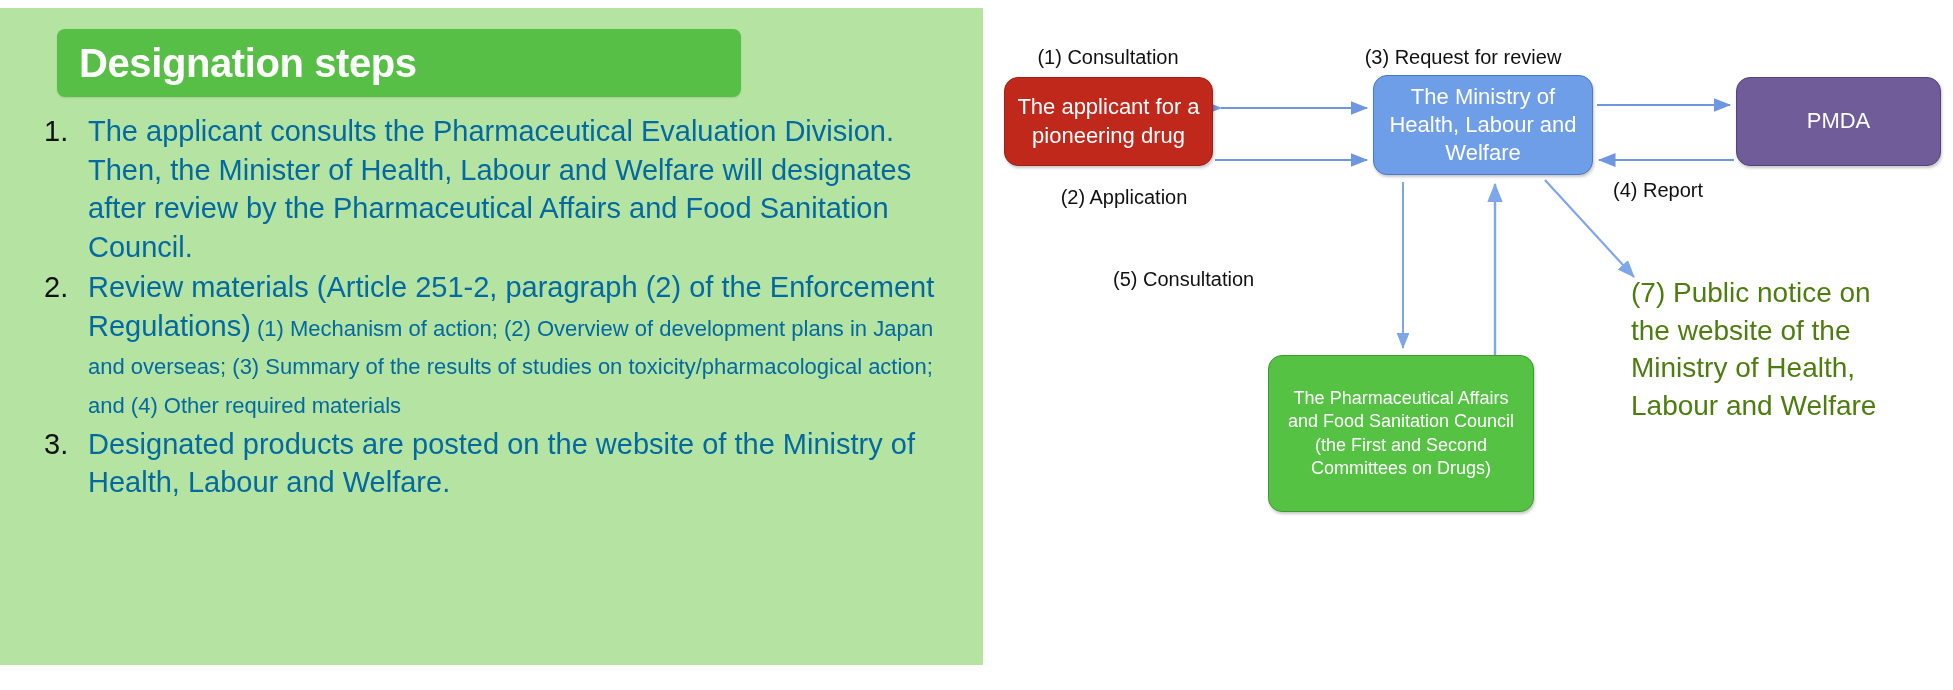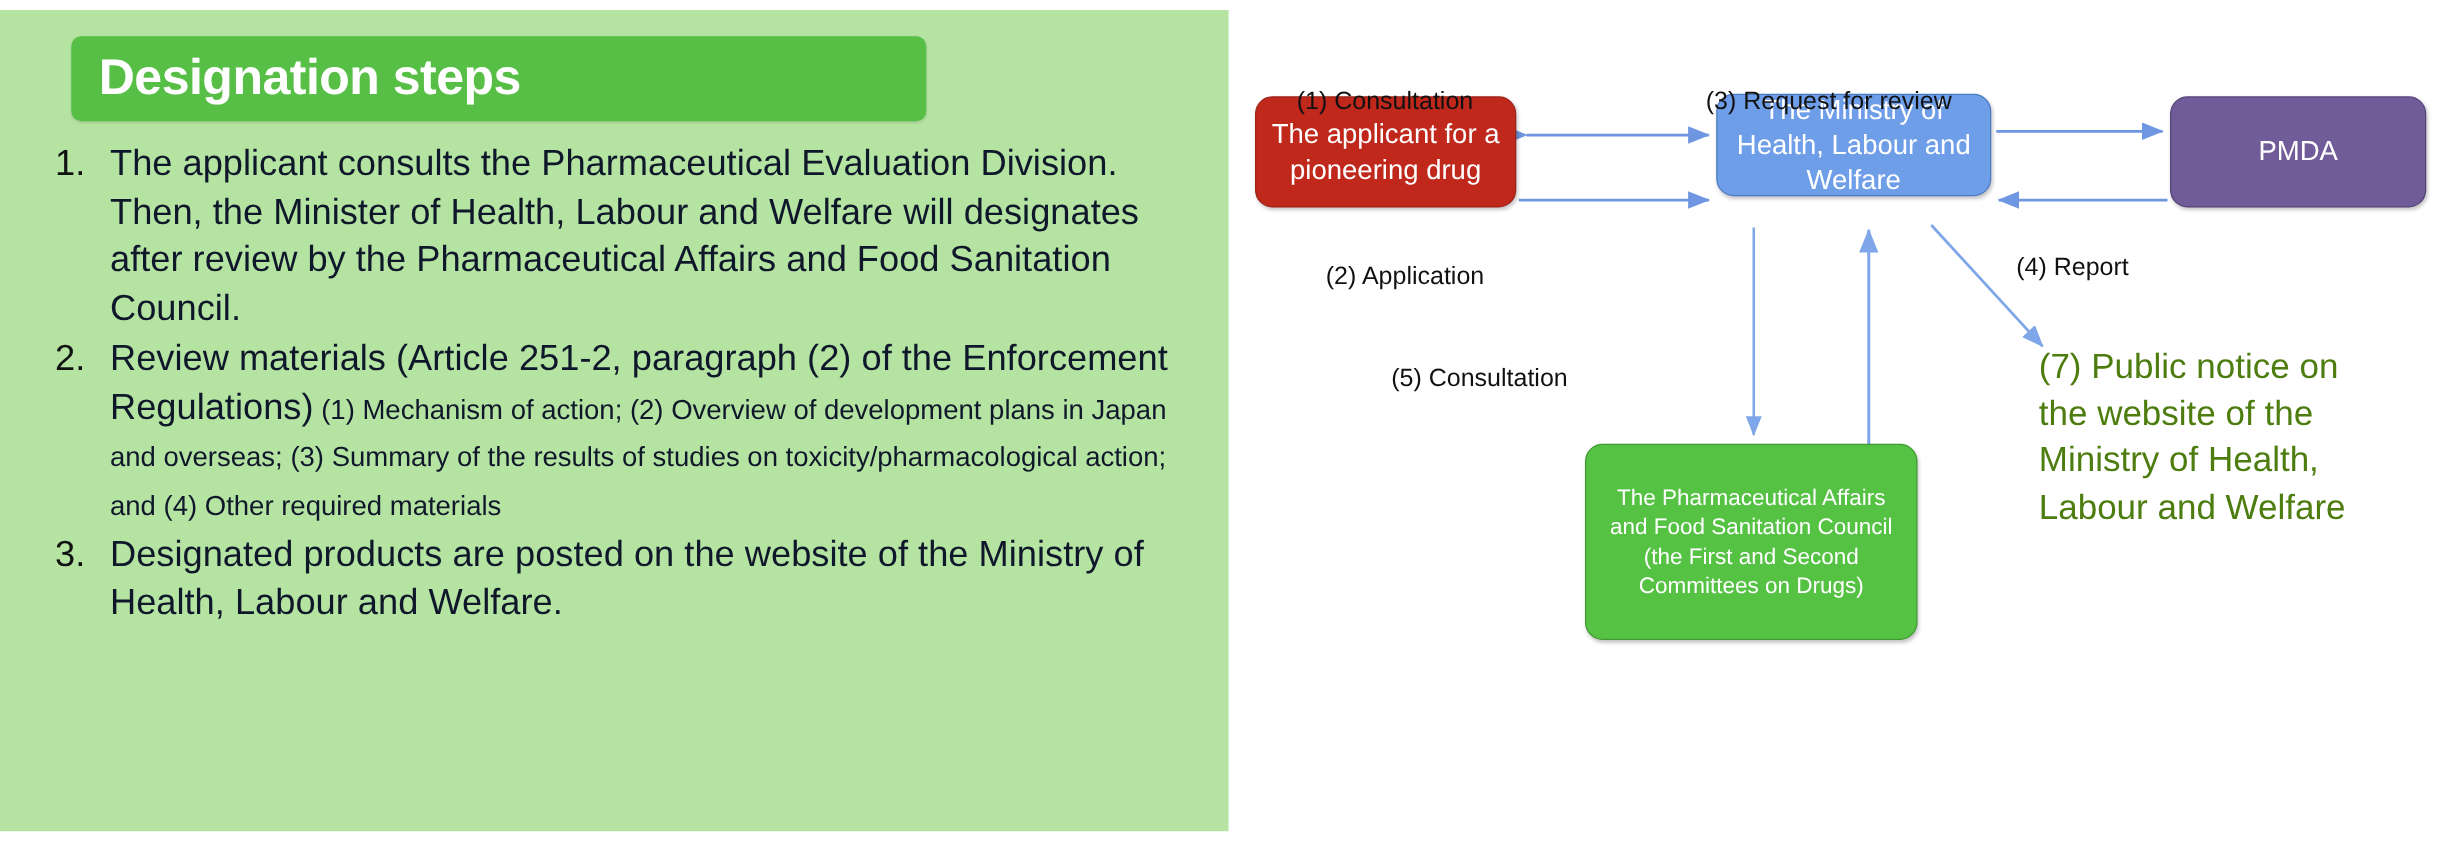--- a/index.html
+++ b/index.html
@@ -61,21 +61,21 @@
   .step-num {
     width: 44px;
     flex: 0 0 44px;
     font-size: 29px;
     color: #111111;
     line-height: 1.33;
   }
   .step-body {
     flex: 1 1 auto;
     font-size: 29px;
-    color: #0f172a;
+    color: #0369a1;
     line-height: 1.33;
   }
   .step-body.small-tail .big {
     font-size: 29px;
   }
   .step-body .small {
     font-size: 22px;
     line-height: 1.27;
   }
 
@@ -114,21 +114,21 @@
 
   #node-applicant {
     left: 21px;  top: 77px;
     width: 209px; height: 89px;
     background: #c0281c;
     border: 1px solid #9d2117;
     font-size: 22px;
   }
   #node-mhlw {
     left: 390px; top: 75px;
-    width: 220px; height: 82px;
+    width: 220px; height: 100px;
     background: #6f9ee8;
     border: 1px solid #4a7ac4;
     font-size: 22px;
   }
   #node-pmda {
     left: 753px; top: 77px;
     width: 205px; height: 89px;
     background: #6f5c99;
     border: 1px solid #55447a;
     font-size: 22px;
@@ -139,21 +139,20 @@
     background: #56c244;
     border: 1px solid #3f9a31;
     font-size: 18px;
   }
 
   .edge-label {
     position: absolute;
     color: #111111;
     white-space: nowrap;
     font-size: 20px;
-    margin-top: 24px;
   }
   #lbl-consultation1 { left: 0px;   top: 46px;  width: 250px; text-align: center; }
   #lbl-request       { left: 245px; top: 46px;  width: 470px; text-align: center; }
   #lbl-application   { left: 16px;   top: 186px; width: 250px; text-align: center; }
   #lbl-report        { left: 630px; top: 179px; width: 200px; text-align: left; }
   #lbl-consultation5 { left: 130px; top: 268px; width: 230px; }
   #lbl-recommend     { left: 368px; top: 268px; width: 330px; text-align: left; font-size: 18px; }
 
   #lbl-public-notice {
     position: absolute;

